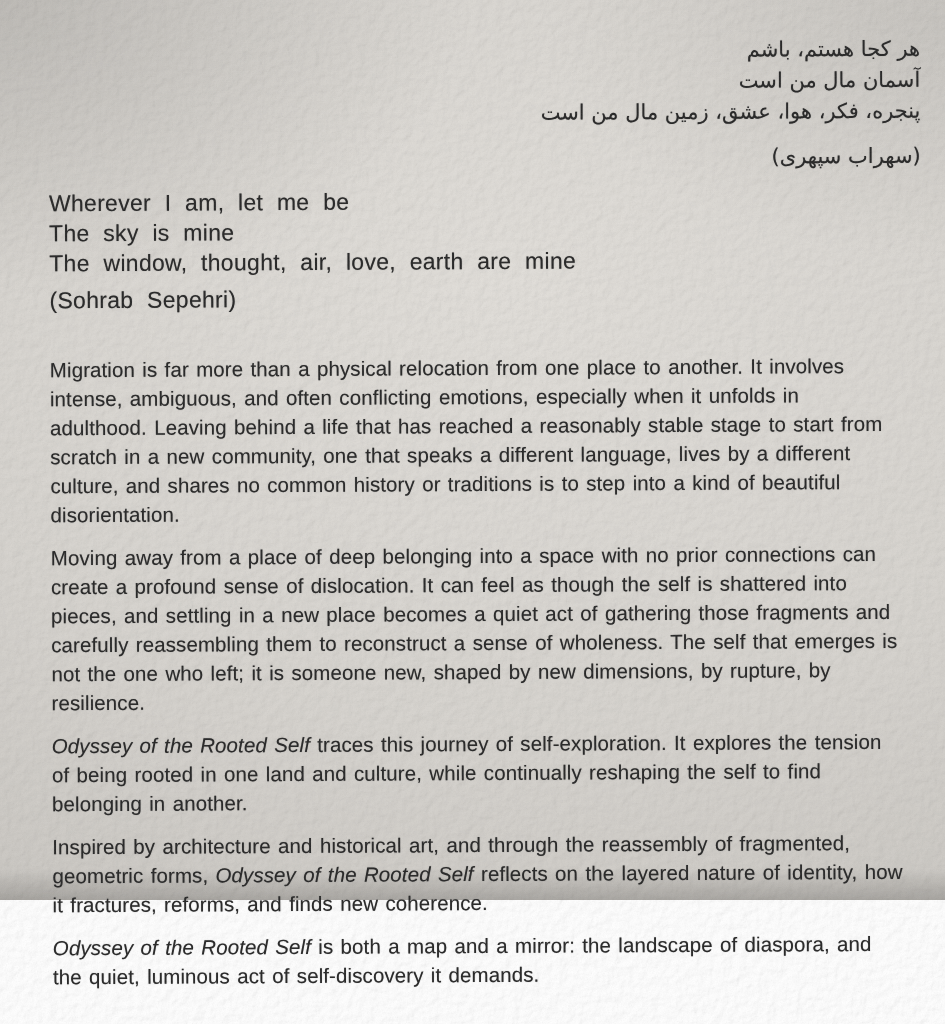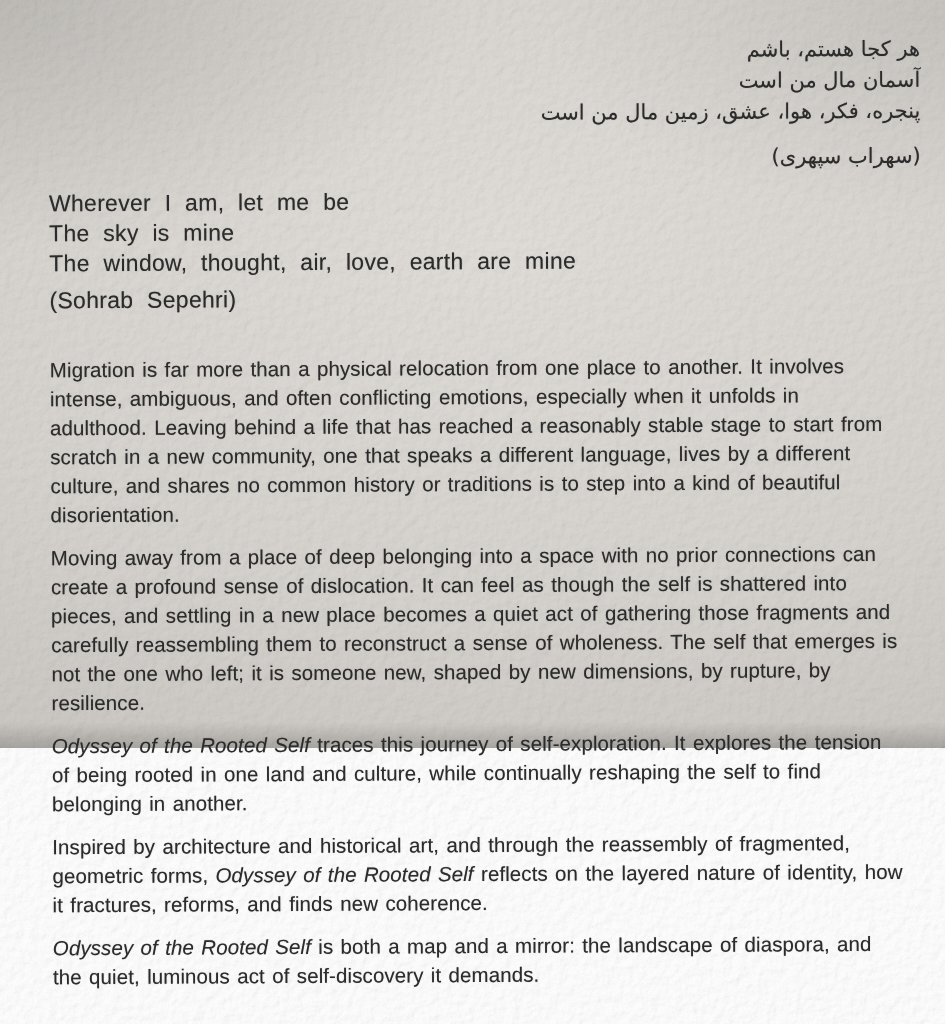--- a/index.html
+++ b/index.html
@@ -8,21 +8,21 @@
   }
   * { margin: 0; padding: 0; box-sizing: border-box; }
   html, body { width: 945px; height: 1024px; overflow: hidden; }
   body {
     font-family: "Liberation Sans", "DejaVu Sans", sans-serif;
     color: var(--ink);
   }
   .wall {
     position: relative;
     width: 945px;
-    height: 748px;
+    height: 900px;
     background-color: var(--wall);
     background-image:
       linear-gradient(to bottom, rgba(70,68,65,0) 96.5%, rgba(70,68,65,0.28) 100%),
       radial-gradient(90% 60% at 0% 0%, rgba(88,86,83,0.20), rgba(88,86,83,0) 55%),
       radial-gradient(70% 45% at 100% 2%, rgba(88,86,83,0.13), rgba(88,86,83,0) 60%),
       radial-gradient(ellipse 125% 95% at 54% 32%, #e1ded9 0%, #d6d3ce 52%, #c7c4bf 90%, #bcb9b4 100%);
   }
   .texture {
     position: absolute;
     inset: 0;

